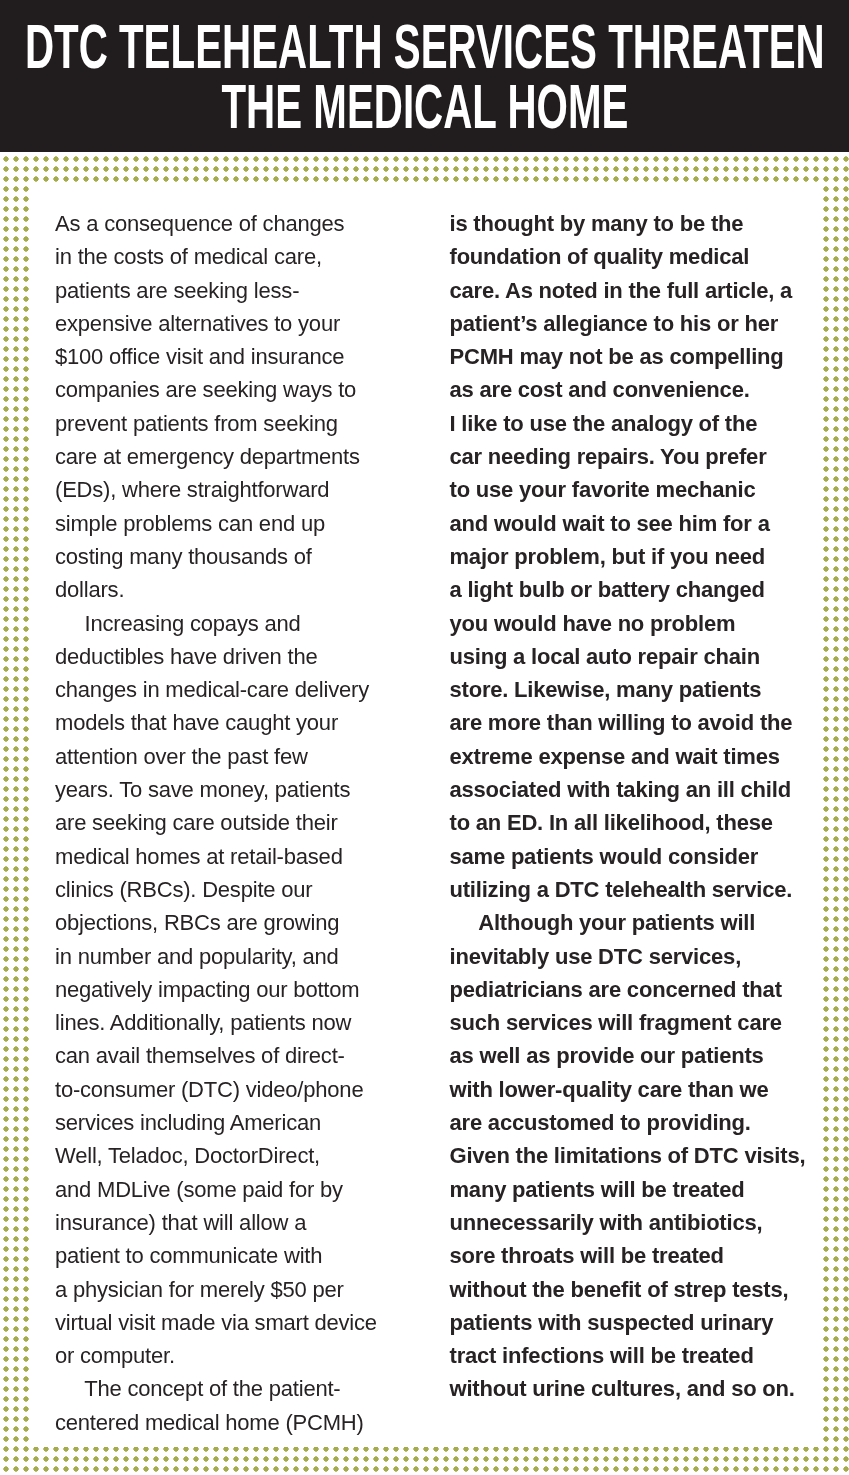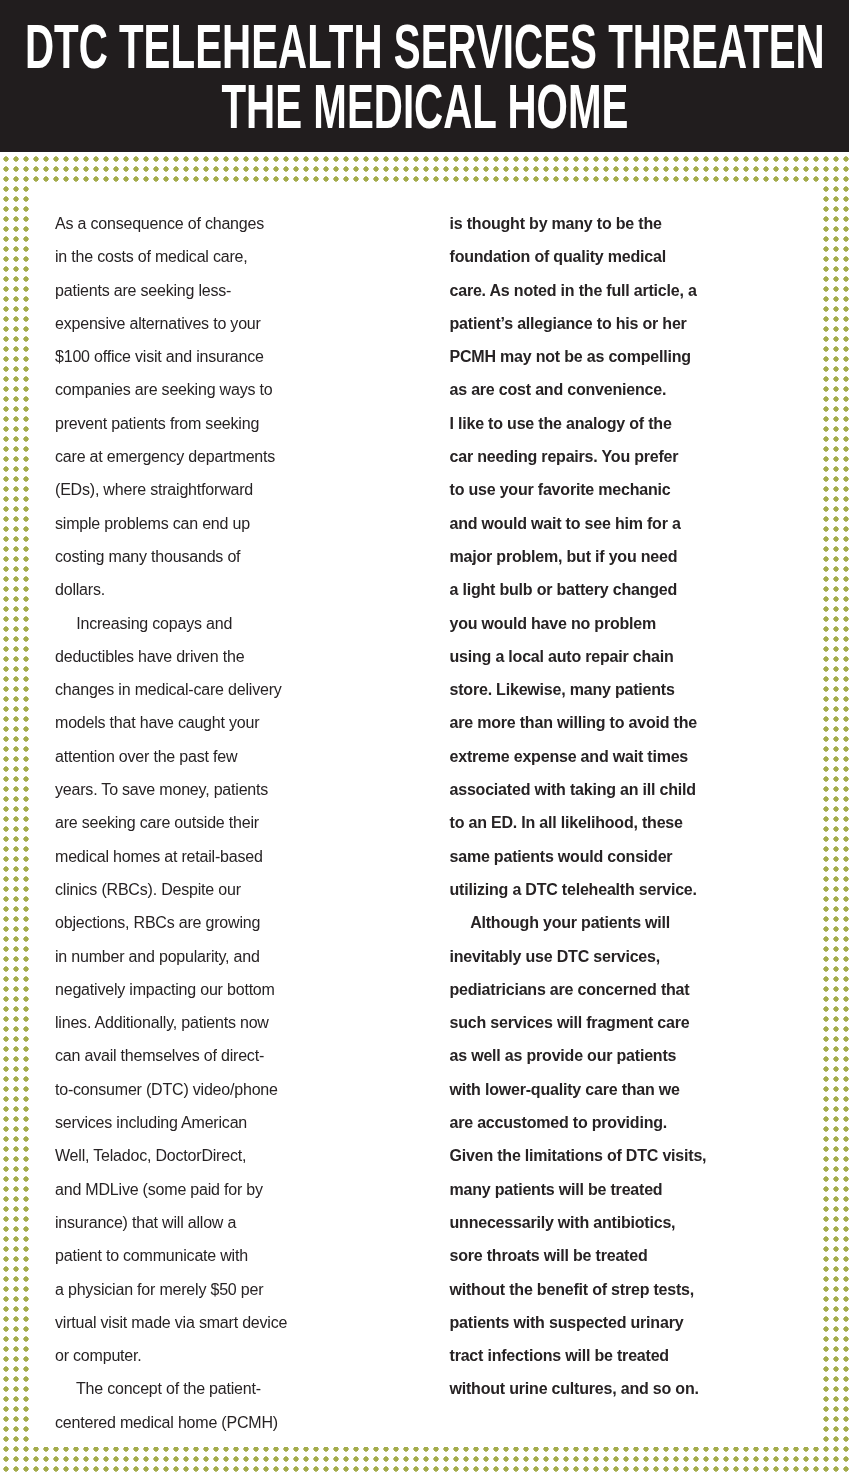--- a/index.html
+++ b/index.html
@@ -34,21 +34,21 @@
   }
   .inner{
     position:absolute;top:32px;left:32px;right:26px;bottom:28px;
     background:#ffffff;
   }
   .cols{
     display:flex;gap:23px;padding:23px 0 0 23px;
   }
   .col{
     white-space:pre;
-    font-size:16px;line-height:33.3px;letter-spacing:-0.2px;
+    font-size:22px;line-height:33.3px;letter-spacing:-0.2px;
     color:var(--text-color);
   }
   .col.left{width:372px;}
   .col.right{width:374px;font-weight:bold;}
 </style>
 </head>
 <body>
 
 <header class="masthead">
   <h1>

